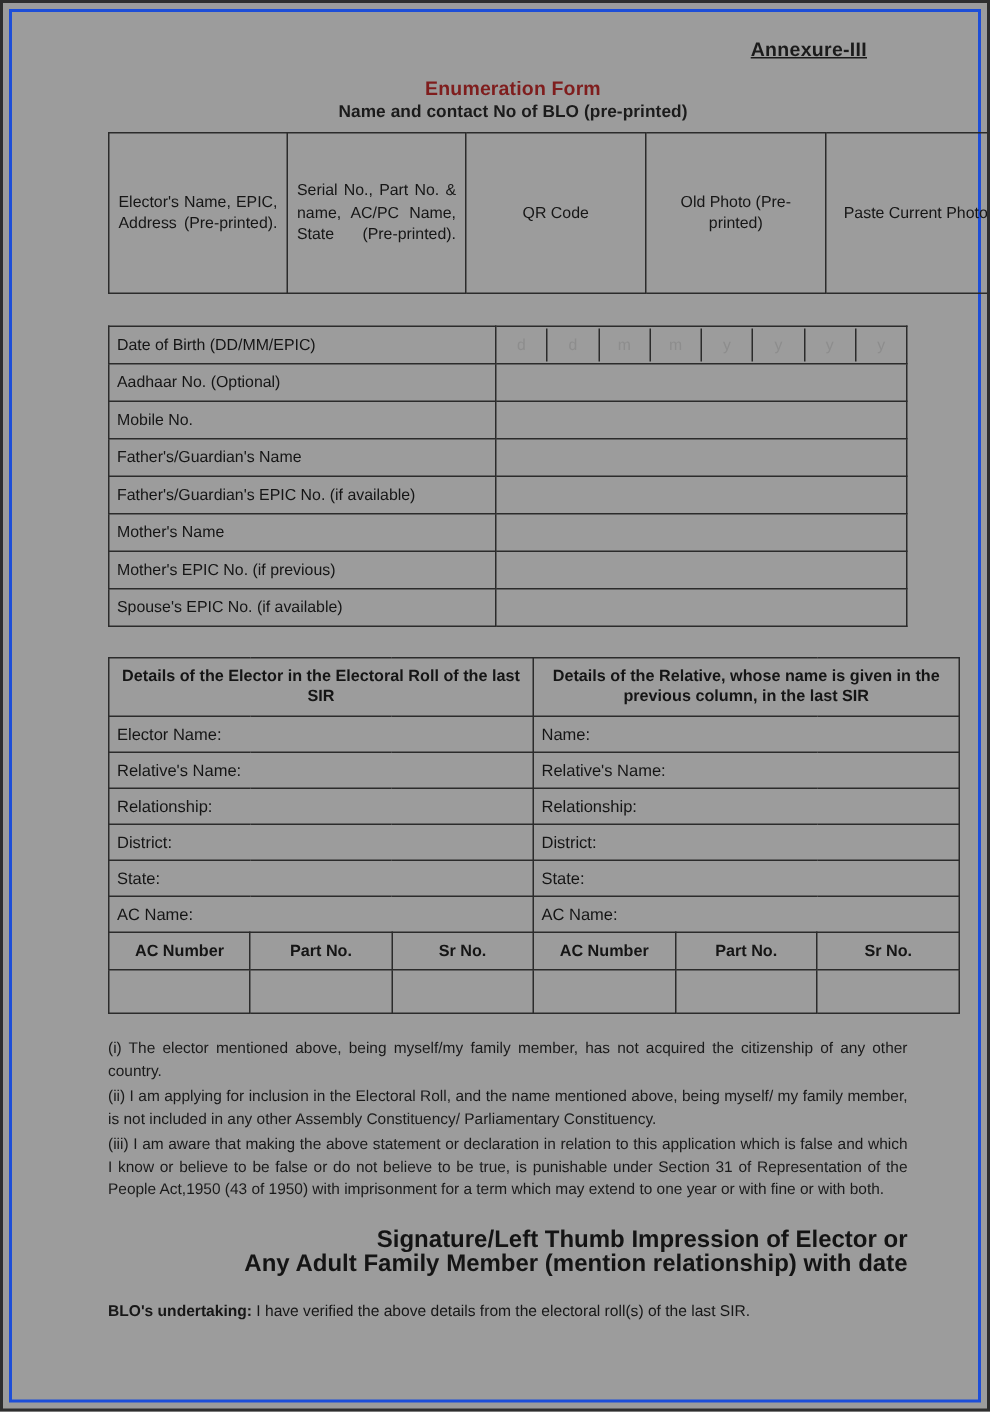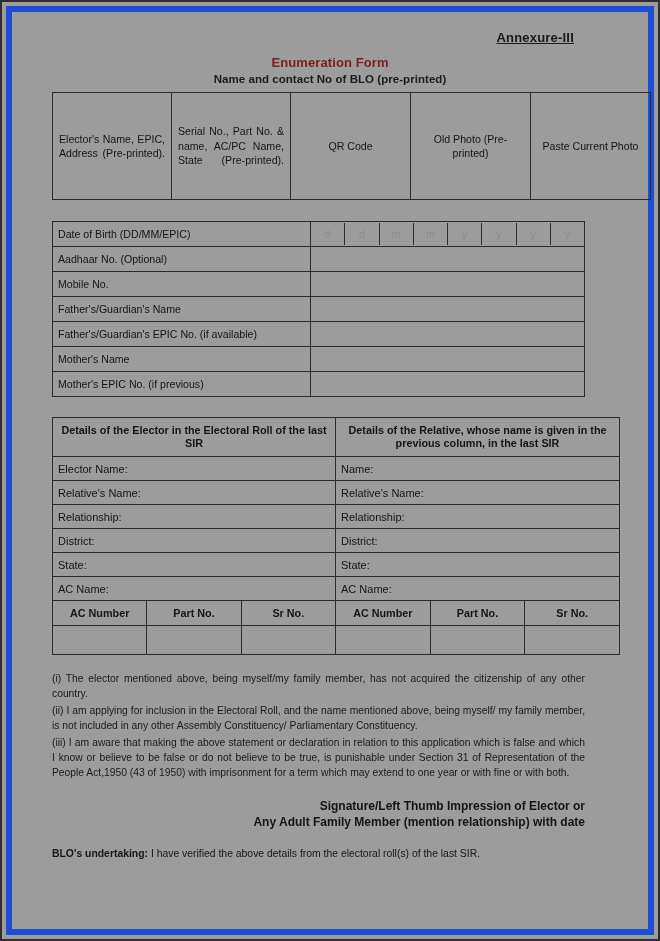--- a/index.html
+++ b/index.html
@@ -19,23 +19,23 @@
     background: #9c9c9c;
     border: 2px solid #2e2e2e;
     overflow: hidden;
   }
   .inner {
     position: absolute;
     left: 4px;
     top: 4px;
     right: 4px;
     bottom: 4px;
-    border: 6px solid #1d4ed8;
+    border: 2px solid #1d4ed8;
     box-sizing: border-box;
-    padding: 10px 40px 0 40px;
+    padding: 10px 40px 0 64px;
   }
 
   
   .annexure-row {
     text-align: right;
     padding-right: 34px;
     margin-top: 6px;
   }
   .annexure {
     font-size: 13px;
@@ -166,21 +166,21 @@
   }
   .declaration p {
     margin: 0 0 1px 0;
   }
 
   
   .sig-block {
     width: 533px;
     margin-top: 17px;
     text-align: right;
-    font-size: 12px;
+    font-size: 16px;
     font-weight: bold;
     line-height: 16px;
     color: #141414;
     padding-right: 2px;
   }
   .blo-undertaking {
     width: 533px;
     margin-top: 18px;
     font-size: 10.4px;
     color: #171717;
@@ -246,20 +246,24 @@
           <td></td>
         </tr>
         <tr>
           <td class="label">Mother's Name</td>
           <td></td>
         </tr>
         <tr>
           <td class="label">Mother's EPIC No. (if previous)</td>
           <td></td>
         </tr>
+        <tr>
+          <td class="label">Spouse's EPIC No. (if available)</td>
+          <td></td>
+        </tr>
       </tbody>
     </table>
 
     <table class="tbl-sir">
       <tbody>
         <tr>
           <td class="head" colspan="3" style="width:266px;">Details of the Elector in the Electoral Roll of the last SIR</td>
           <td class="head" colspan="3" style="width:267px;">Details of the Relative, whose name is given in the previous column, in the last SIR</td>
         </tr>
 

